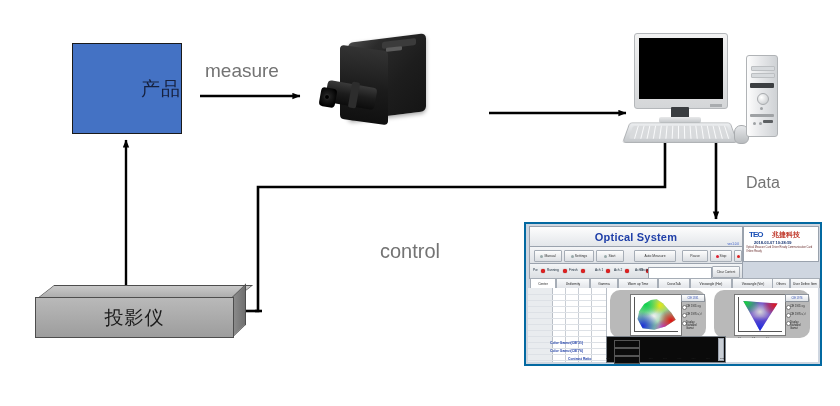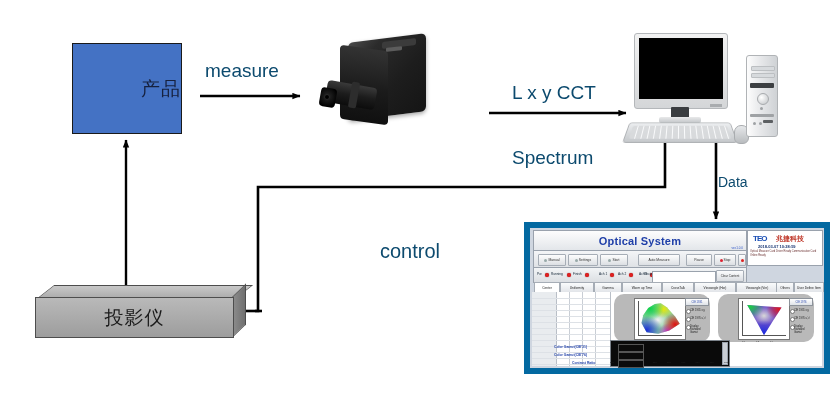--- a/index.html
+++ b/index.html
@@ -18,25 +18,25 @@
     left:72px;top:43px;width:108px;height:89px;
     background:#4472C4;border:1.5px solid #1a1a1a;
     display:flex;align-items:center;justify-content:flex-end;
   }
   #product-label{
     font-size:19px;color:#16213e;letter-spacing:1px;
     font-family:"DejaVu Sans",sans-serif;
   }
 
   
-  .flowlabel{font-size:19px;color:#0c4a6e;white-space:pre;line-height:1.15;}
+  .flowlabel{font-size:19px;color:#737373;white-space:pre;line-height:1.15;}
   #measure-label{left:205px;top:60px;}
   #lxy-label{left:512px;top:38px;}
   #control-label{left:380px;top:240px;font-size:20px;text-align:center;}
-  #data-label{left:718px;top:174px;font-size:14px;}
+  #data-label{left:718px;top:174px;font-size:16px;padding-left:28px;}
   #ar-label{left:362px;top:136px;font-size:18px;font-family:"DejaVu Sans",sans-serif;}
 
   
   #wires{left:0;top:0;width:840px;height:406px;pointer-events:none;}
 
   
   #ar-camera{left:320px;top:36px;width:110px;height:100px;}
   .cam-body{
     position:absolute;left:28px;top:2px;width:78px;height:78px;
     background:linear-gradient(135deg,#4a4a4a 0%,#2b2b2b 22%,#1d1d1d 60%,#151515 100%);
@@ -132,21 +132,21 @@
     transform:skewY(-44deg);transform-origin:top left;
   }
   #projector-label{
     font-size:19px;color:#1b1b1b;letter-spacing:1px;
     font-family:"DejaVu Sans",sans-serif;
   }
 
   
   #software-window{
     left:524px;top:222px;width:294px;height:140px;
-    background:#cfd6e0;border:6px solid #0369a1;
+    background:#cfd6e0;border:2px solid #0369a1;
     overflow:hidden;
   }
   .sw-titlebar{
     position:absolute;left:3px;top:2px;width:212px;height:19px;
     background:linear-gradient(180deg,#fdfdfd,#e3e6ea);
     border:1px solid #9aa2ad;
     display:flex;align-items:center;justify-content:center;
   }
   .sw-title{font-size:11px;font-weight:bold;color:#1f3fa8;letter-spacing:.2px;}
   .sw-ver{position:absolute;right:3px;bottom:0px;font-size:3px;color:#2b52c9;}
@@ -302,24 +302,20 @@
 
     <line x1="126" y1="285" x2="126" y2="140" stroke="#000" stroke-width="2.4" marker-end="url(#ah)"></line>
   </svg>
 
   <div class="abs" id="product-box">
     <span id="product-label">产品</span>
   </div>
 
   <div class="abs flowlabel" id="measure-label">measure</div>
 
-  <div class="abs flowlabel" id="lxy-label">
-    <div>L x y CCT</div>
-    <div>Spectrum</div>
-  </div>
 
   <div class="abs flowlabel" id="control-label">control</div>
 
   <div class="abs flowlabel" id="data-label">Data</div>
 
   <div class="abs" id="ar-camera">
     <div class="cam-body"></div>
     <div class="cam-top-strip"></div>
     <div class="cam-badge"></div>
     <div class="cam-face"></div>

